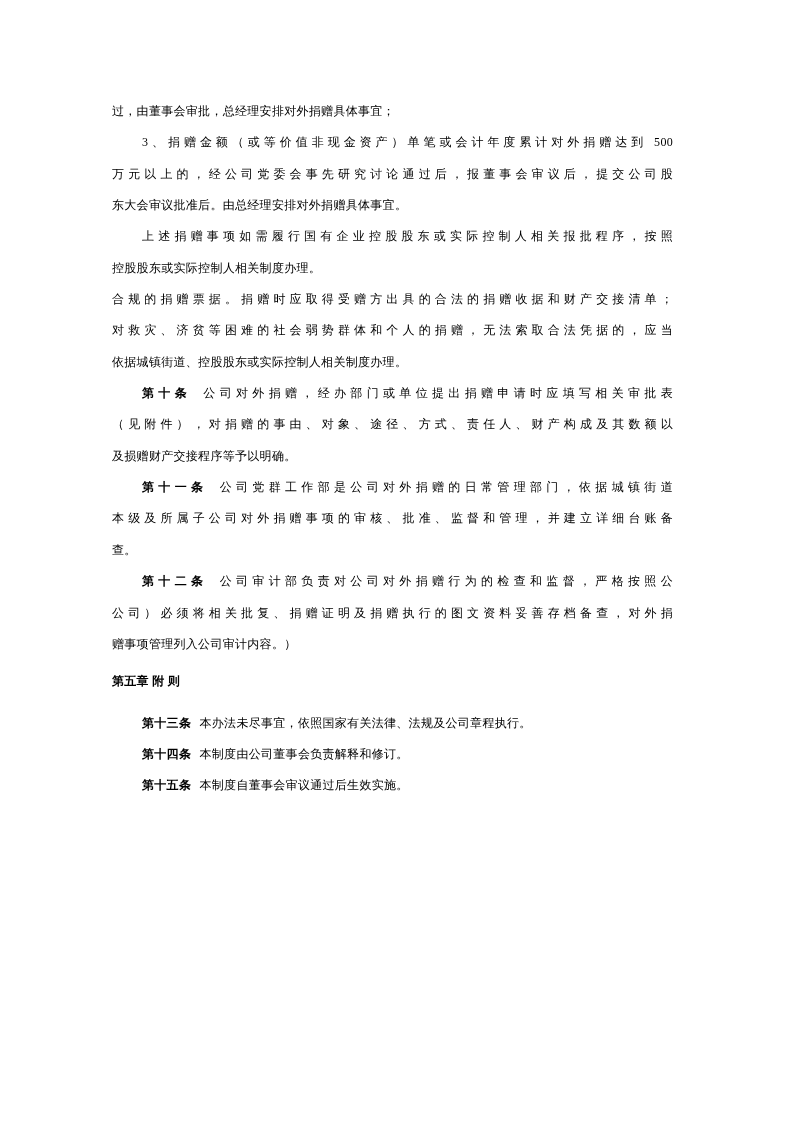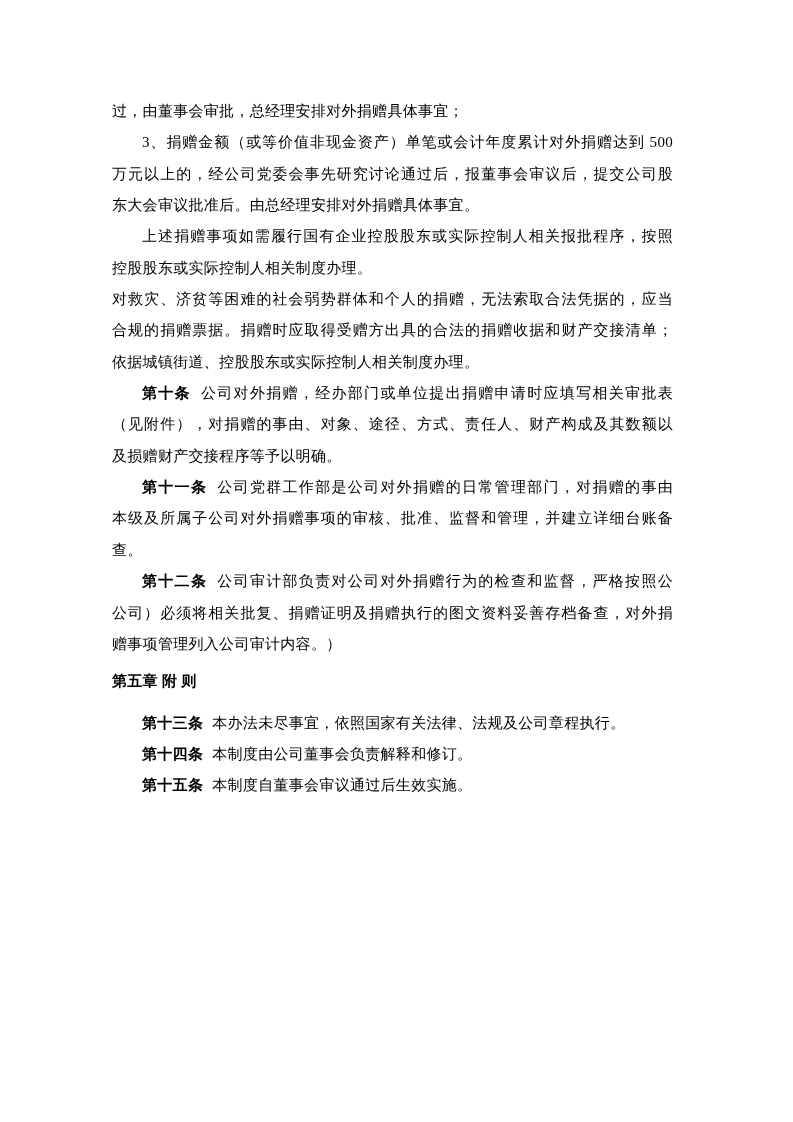--- a/index.html
+++ b/index.html
@@ -18,21 +18,21 @@
     background: #ffffff;
     overflow: hidden;
     font-family: "Liberation Serif", "DejaVu Serif", serif;
     color: #000000;
   }
   .content {
     position: absolute;
     left: 112px;
     top: 96px;
     width: 561px;
-    font-size: 15px;
+    font-size: 12px;
     line-height: 31.35px;
     letter-spacing: 0.3px;
   }
   
   .ln {
     height: 31.35px;
     overflow: hidden;
     text-align: justify;
     white-space: pre-wrap;
   }
@@ -73,33 +73,33 @@
       <div class="ln full">万元以上的，经公司党委会事先研究讨论通过后，报董事会审议后，提交公司股</div>
       <div class="ln">东大会审议批准后。由总经理安排对外捐赠具体事宜。</div>
     </div>
 
     <div>
       <div class="ln full first">上述捐赠事项如需履行国有企业控股股东或实际控制人相关报批程序，按照</div>
       <div class="ln">控股股东或实际控制人相关制度办理。</div>
     </div>
 
     <div>
+      <div class="ln full">合规的捐赠票据。捐赠时应取得受赠方出具的合法的捐赠收据和财产交接清单；</div>
       <div class="ln full">对救灾、济贫等困难的社会弱势群体和个人的捐赠，无法索取合法凭据的，应当</div>
-      <div class="ln full">合规的捐赠票据。捐赠时应取得受赠方出具的合法的捐赠收据和财产交接清单；</div>
       <div class="ln">依据城镇街道、控股股东或实际控制人相关制度办理。</div>
     </div>
 
     <div>
       <div class="ln full first"><span class="b">第十条</span><span> 公司对外捐赠，经办部门或单位提出捐赠申请时应填写相关审批表</span></div>
       <div class="ln full">（见附件），对捐赠的事由、对象、途径、方式、责任人、财产构成及其数额以</div>
       <div class="ln">及损赠财产交接程序等予以明确。</div>
     </div>
 
     <div>
-      <div class="ln full first"><span class="b">第十一条</span><span> 公司党群工作部是公司对外捐赠的日常管理部门，对捐赠的事由</span></div>
+      <div class="ln full first"><span class="b">第十一条</span><span> 公司党群工作部是公司对外捐赠的日常管理部门，依据城镇街道</span></div>
       <div class="ln full">本级及所属子公司对外捐赠事项的审核、批准、监督和管理，并建立详细台账备</div>
       <div class="ln">查。</div>
     </div>
 
     <div>
       <div class="ln full first"><span class="b">第十二条</span><span> 公司审计部负责对公司对外捐赠行为的检查和监督，严格按照公</span></div>
       <div class="ln full">公司）必须将相关批复、捐赠证明及捐赠执行的图文资料妥善存档备查，对外捐</div>
       <div class="ln">赠事项管理列入公司审计内容。）</div>
     </div>
 

